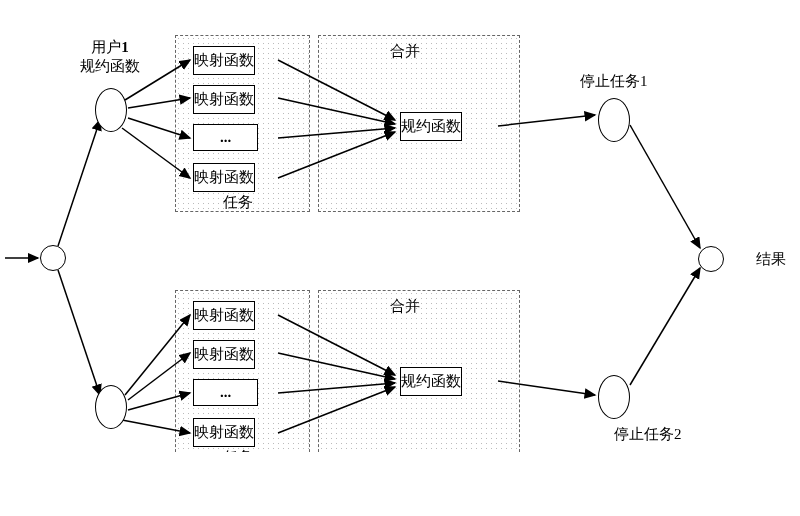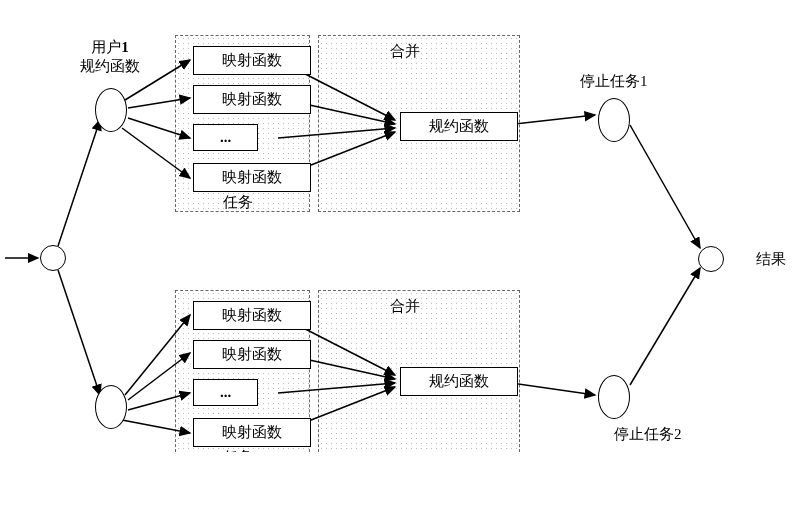--- a/index.html
+++ b/index.html
@@ -1,18 +1,18 @@
 <!DOCTYPE html>
 <html><head>
 <meta charset="utf-8">
 <style>
 body{margin:0;font-family:"SimSun","宋体",serif;font-size:15px;background:#fff}
 .canvas{position:relative;width:800px;height:452px}
 .label{position:absolute;text-align:center;white-space:nowrap}
-.box{position:absolute;border:1.5px solid #000;background:#fff;text-align:center;padding:4px 28px;white-space:nowrap}
+.box{position:absolute;border:1.5px solid #000;background:#fff;text-align:center;padding:4px 0;white-space:nowrap}
 .region{position:absolute;border:1.5px dashed #666;background-image:radial-gradient(#bbb 0.7px,transparent 0.7px);background-size:5px 5px}
 .ellipse{position:absolute;border:1.5px solid #000;border-radius:50%;background:#fff}
 .circle{position:absolute;border:1.5px solid #000;border-radius:50%;background:#fff}
 svg{position:absolute;left:0;top:0;pointer-events:none}
 .bold{font-weight:bold}
 </style>
 </head>
 <body>
 
 <div class="canvas">

